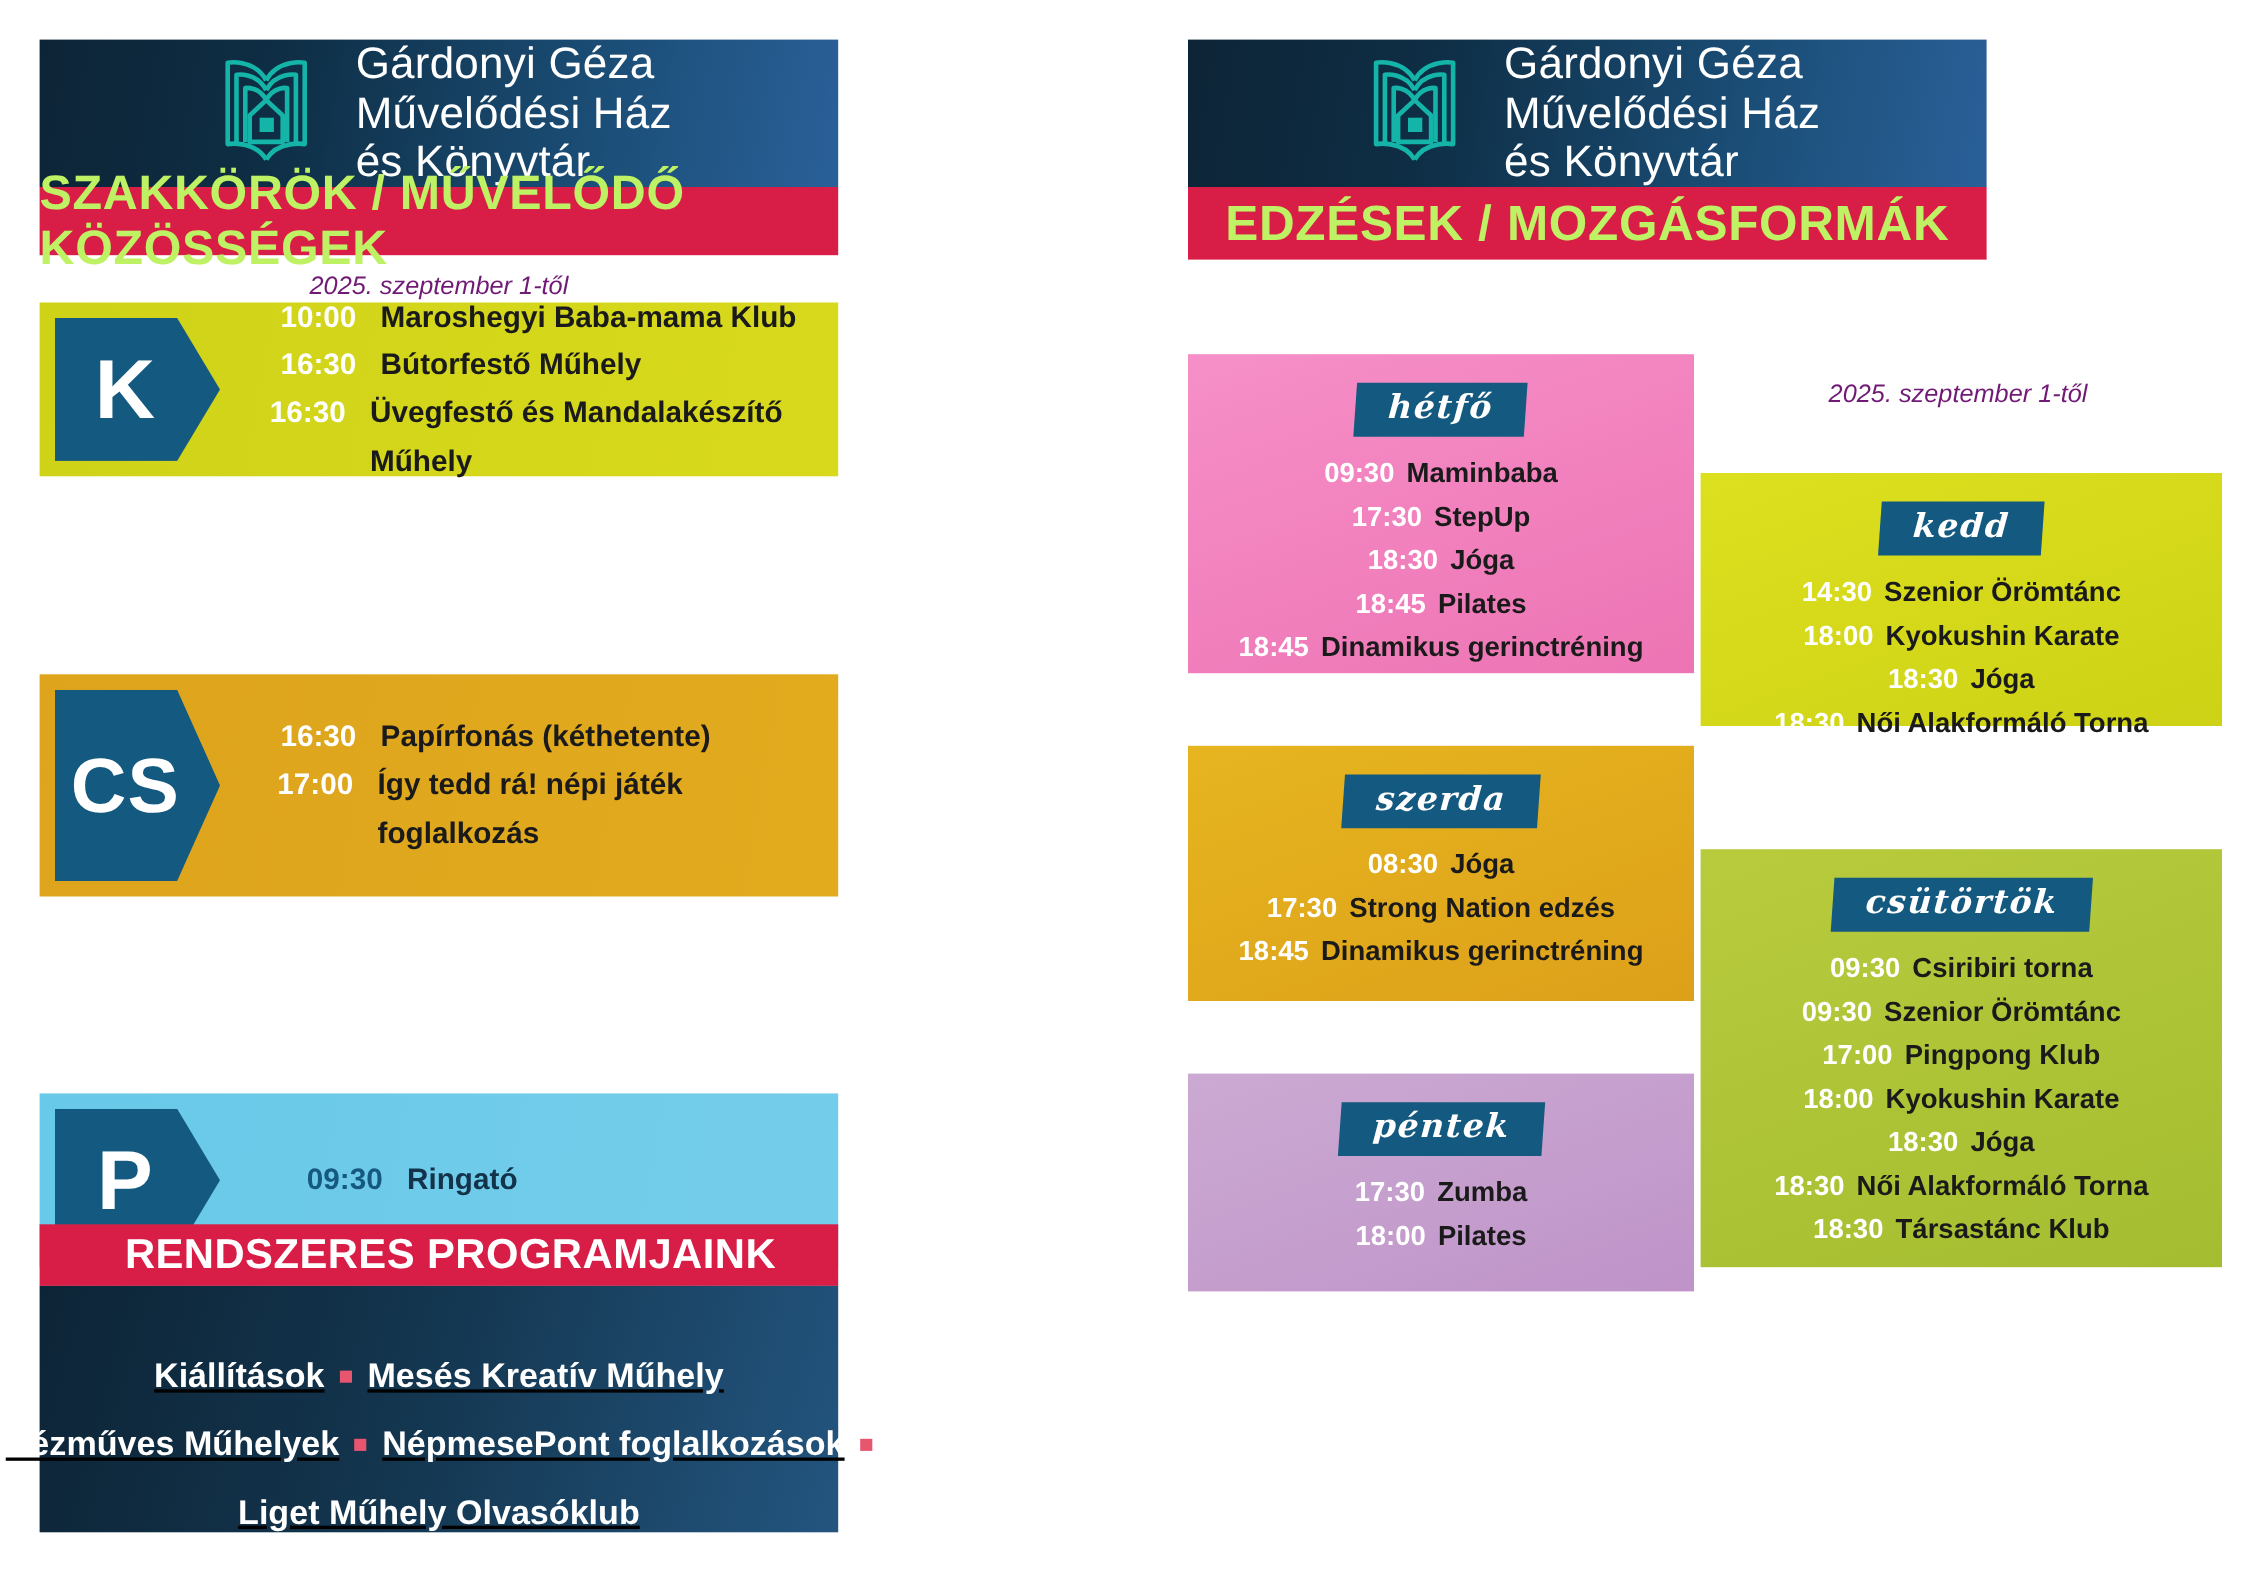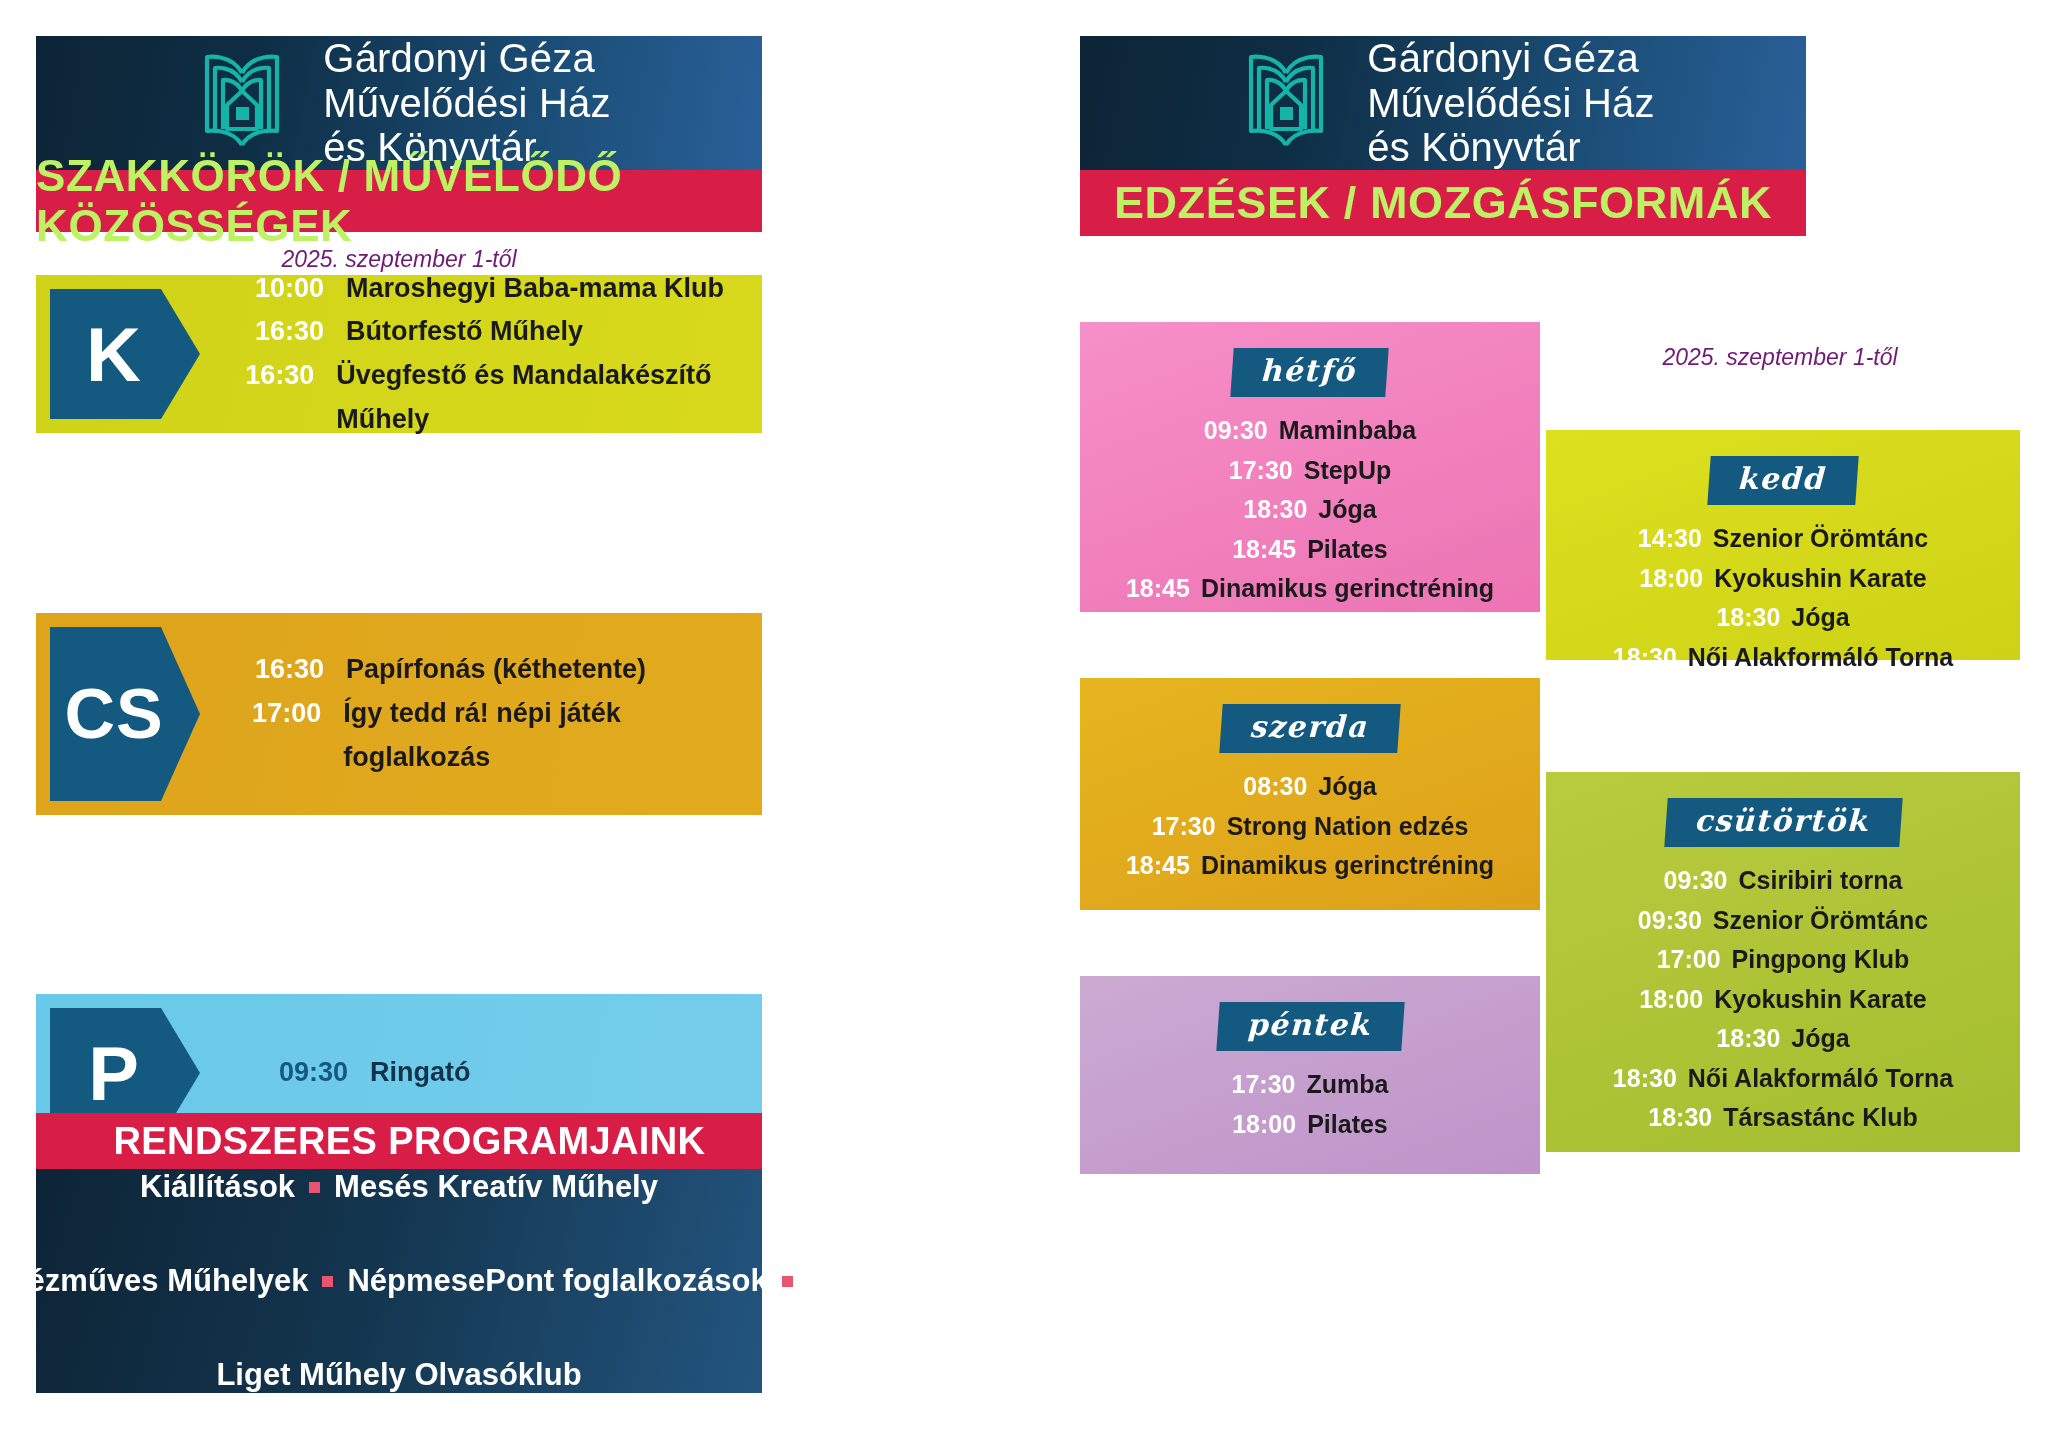--- a/index.html
+++ b/index.html
@@ -72,22 +72,23 @@
   .dayblock.sky .dayrow .n { color: #12334a; }
 
   
   .subbar {
     background: #d81e47; color: #fff;
     display: flex; align-items: center; justify-content: center;
     font-size: 38px; font-weight: 700; letter-spacing: .4px; padding-left: 21px;
   }
   .darkbox {
     background: linear-gradient(105deg, #0d2436 0%, #13354e 45%, #23557f 100%);
-    display: flex; flex-direction: column; align-items: center; justify-content: space-between;
-    gap: 3px;
+    display: flex; flex-direction: column; align-items: center; justify-content: flex-end;
+    gap: 26px;
+    text-decoration: underline;
   }
   .darkrow { color: #fff; font-size: 31px; font-weight: 700; display: flex; align-items: center; gap: 14px; white-space: nowrap; }
   .bullet { display: inline-block; width: 11px; height: 11px; background: #e8556f; }
 
   
   .wcard { display: flex; flex-direction: column; align-items: center; padding-top: 26px; }
   .wbadge {
     background: #14597f; color: #fff;
     font-family: "DejaVu Serif", "Liberation Serif", serif;
     font-style: italic; font-weight: 700;

